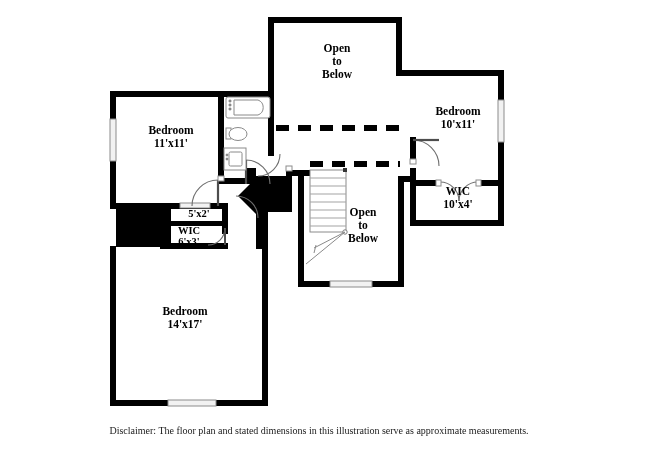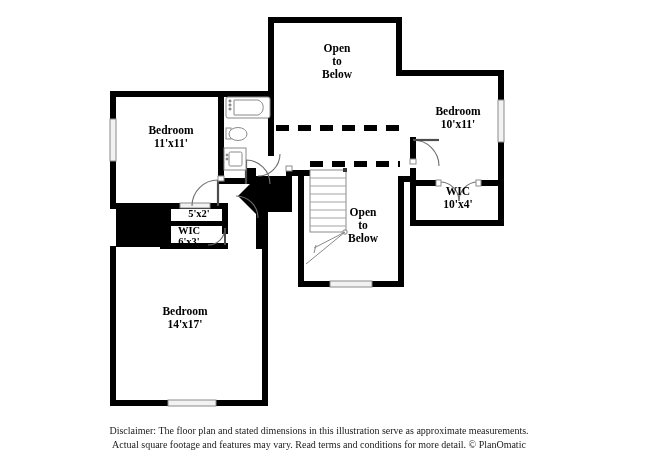--- a/index.html
+++ b/index.html
@@ -229,16 +229,15 @@
 
       <text class="room-label open-label" x="363" y="216">Open</text>
       <text class="room-label open-label" x="363" y="229">to</text>
       <text class="room-label open-label" x="363" y="242">Below</text>
     </g>
 
   </svg>
 
   <div class="disclaimer">
     <div>Disclaimer: The floor plan and stated dimensions in this illustration serve as approximate measurements.</div>
-    <div>Actual square footage and features may vary. Read terms and conditions for more detail. © PlanOmatic</div>
   </div>
 
 </div>
 
 </body></html>

